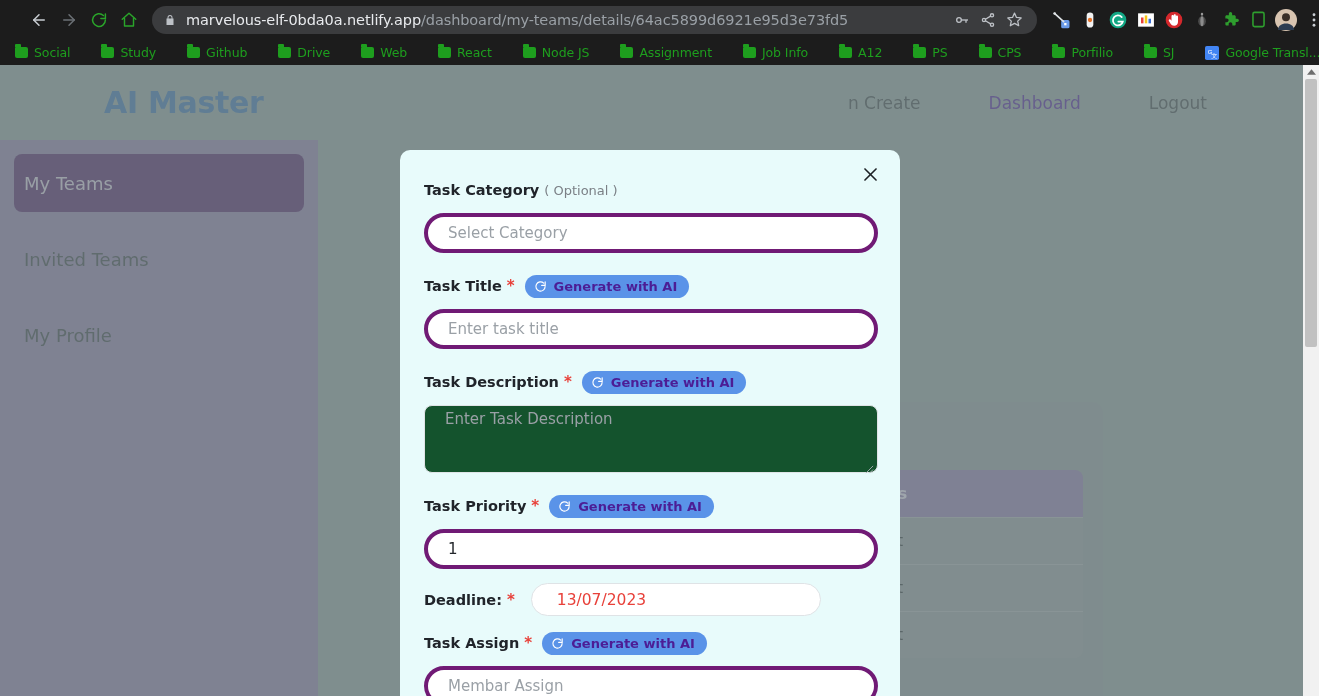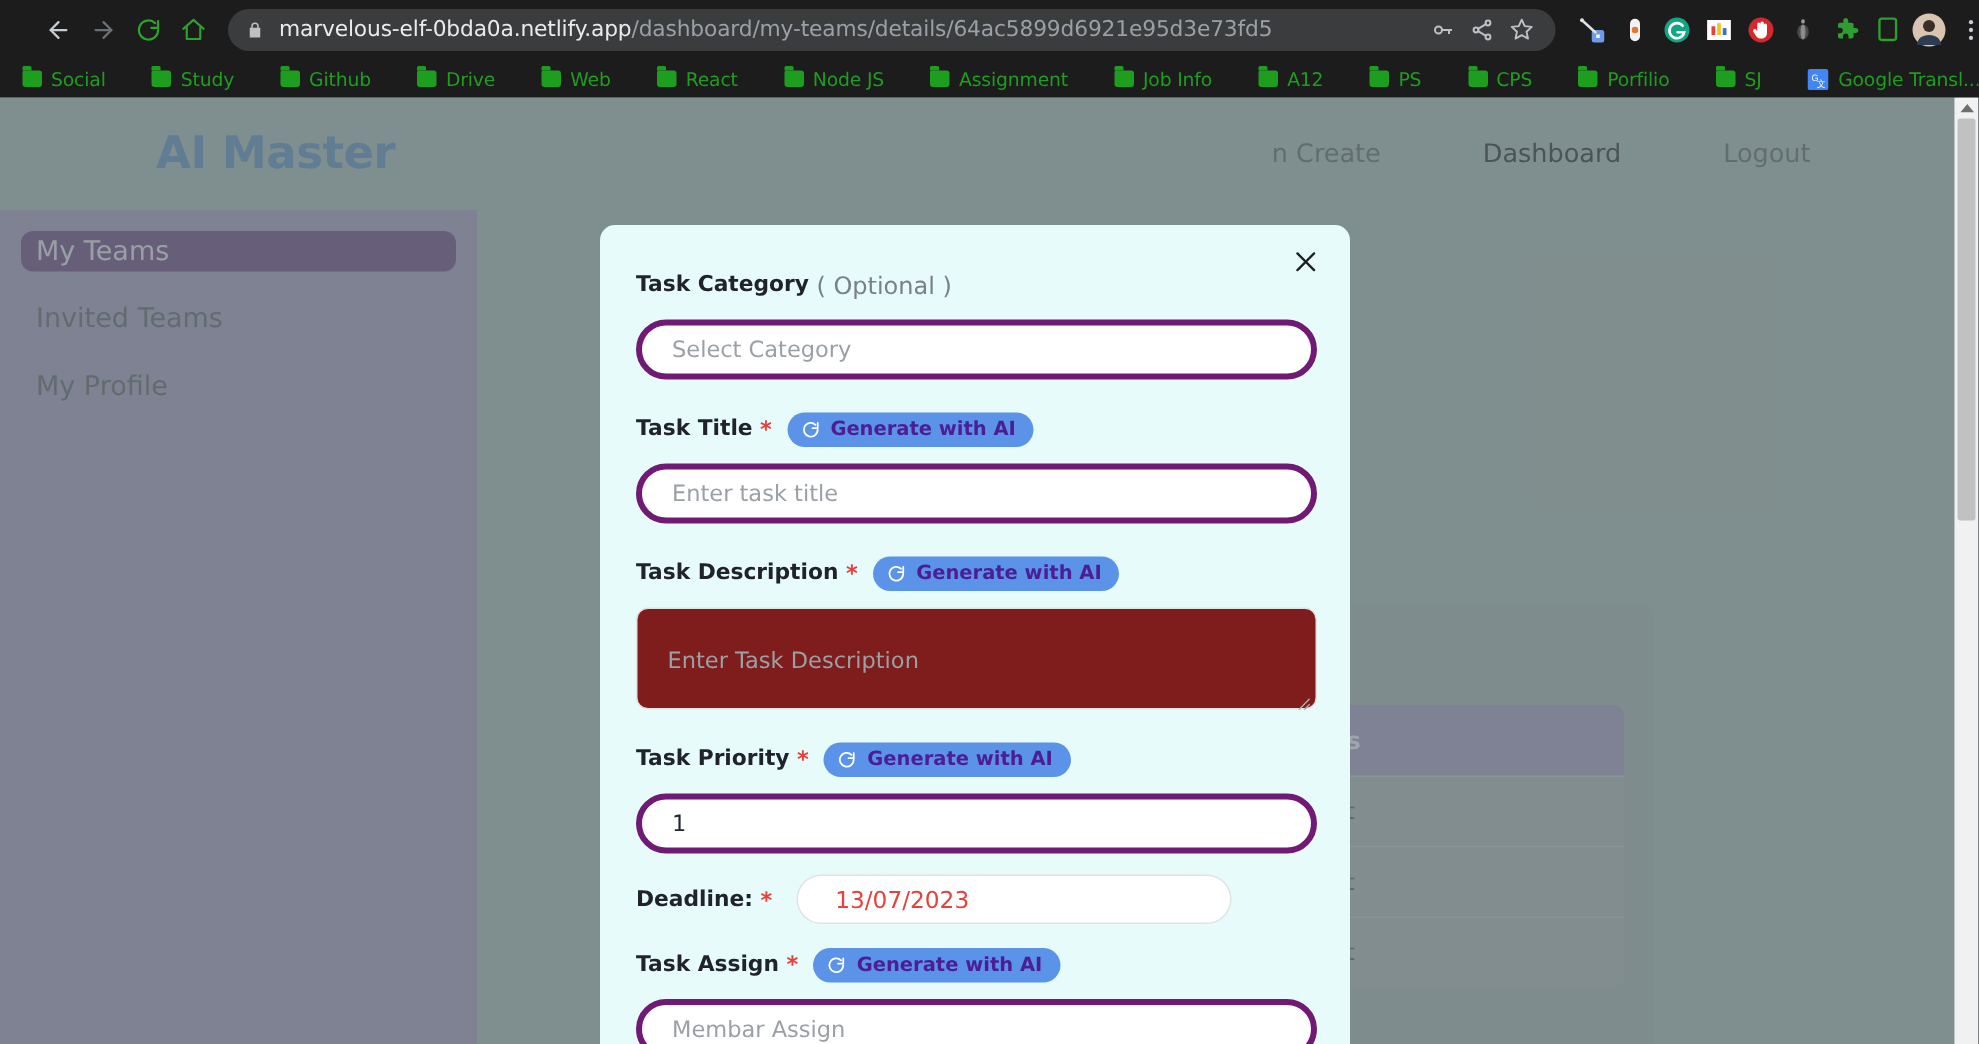--- a/index.html
+++ b/index.html
@@ -126,33 +126,33 @@
     position: absolute; left: 104px; top: 20px;
     font-size: 30px; font-weight: bold;
     color: #3a6ca8;
     letter-spacing: -0.3px;
   }
   #app-nav {
     position: absolute; right: 96px; top: 28px;
     display: flex; align-items: center; gap: 68px;
   }
   .nav-link {
-    font-size: 17px; color: #000000;
+    font-size: 17px; color: #4c1d95;
     white-space: nowrap;
   }
   .nav-link.muted { color: #3e4348; }
 
   #sidebar {
     position: absolute; left: 0; top: 75px;
     width: 318px; height: 556px;
     background: #8b7aa3;
     padding-top: 14px;
   }
   .side-item {
-    height: 27px;
+    height: 58px;
     margin: 0 14px 18px 14px;
     border-radius: 8px;
     display: flex; align-items: center;
     padding-left: 10px;
     font-size: 18px;
     color: #3a3f44;
   }
   .side-item.active {
     background: #4e1f63;
     color: #cfc6d6;
@@ -239,21 +239,21 @@
   .field-label {
     display: flex; align-items: center;
     font-size: 14.5px; font-weight: bold;
     color: #20242a;
     height: 26px;
   }
   .optional {
     font-weight: normal;
     color: #7b8086;
     margin-left: 5px;
-    font-size: 16px;
+    font-size: 13px;
     text-align: right;
   }
   .req { color: #e8413a; margin-left: 5px; font-size: 15px; }
 
   .ai-btn {
     display: inline-flex; align-items: center;
     height: 23px;
     background: #5a93e8;
     border-radius: 12px;
     padding: 0 12px 0 9px;
@@ -271,24 +271,24 @@
     border-radius: 20px;
     display: flex; align-items: center;
     padding: 0 20px;
     font-size: 15px;
   }
   .inp.ph { color: #9aa0a6; }
   .inp.val { color: #23272b; }
 
   #desc-box {
     width: 454px; height: 68px;
-    background: #7f1d1d;
+    background: #14532d;
     border: 1px solid #dfe3e6;
     border-radius: 8px;
-    padding: 25px 20px;
+    padding: 4px 20px;
     font-size: 15px;
     color: #9aa0a6;
     position: relative;
   }
   #desc-grip {
     position: absolute; right: 3px; bottom: 3px;
     width: 9px; height: 9px;
   }
 
   .row-inline { display: flex; align-items: center; }

